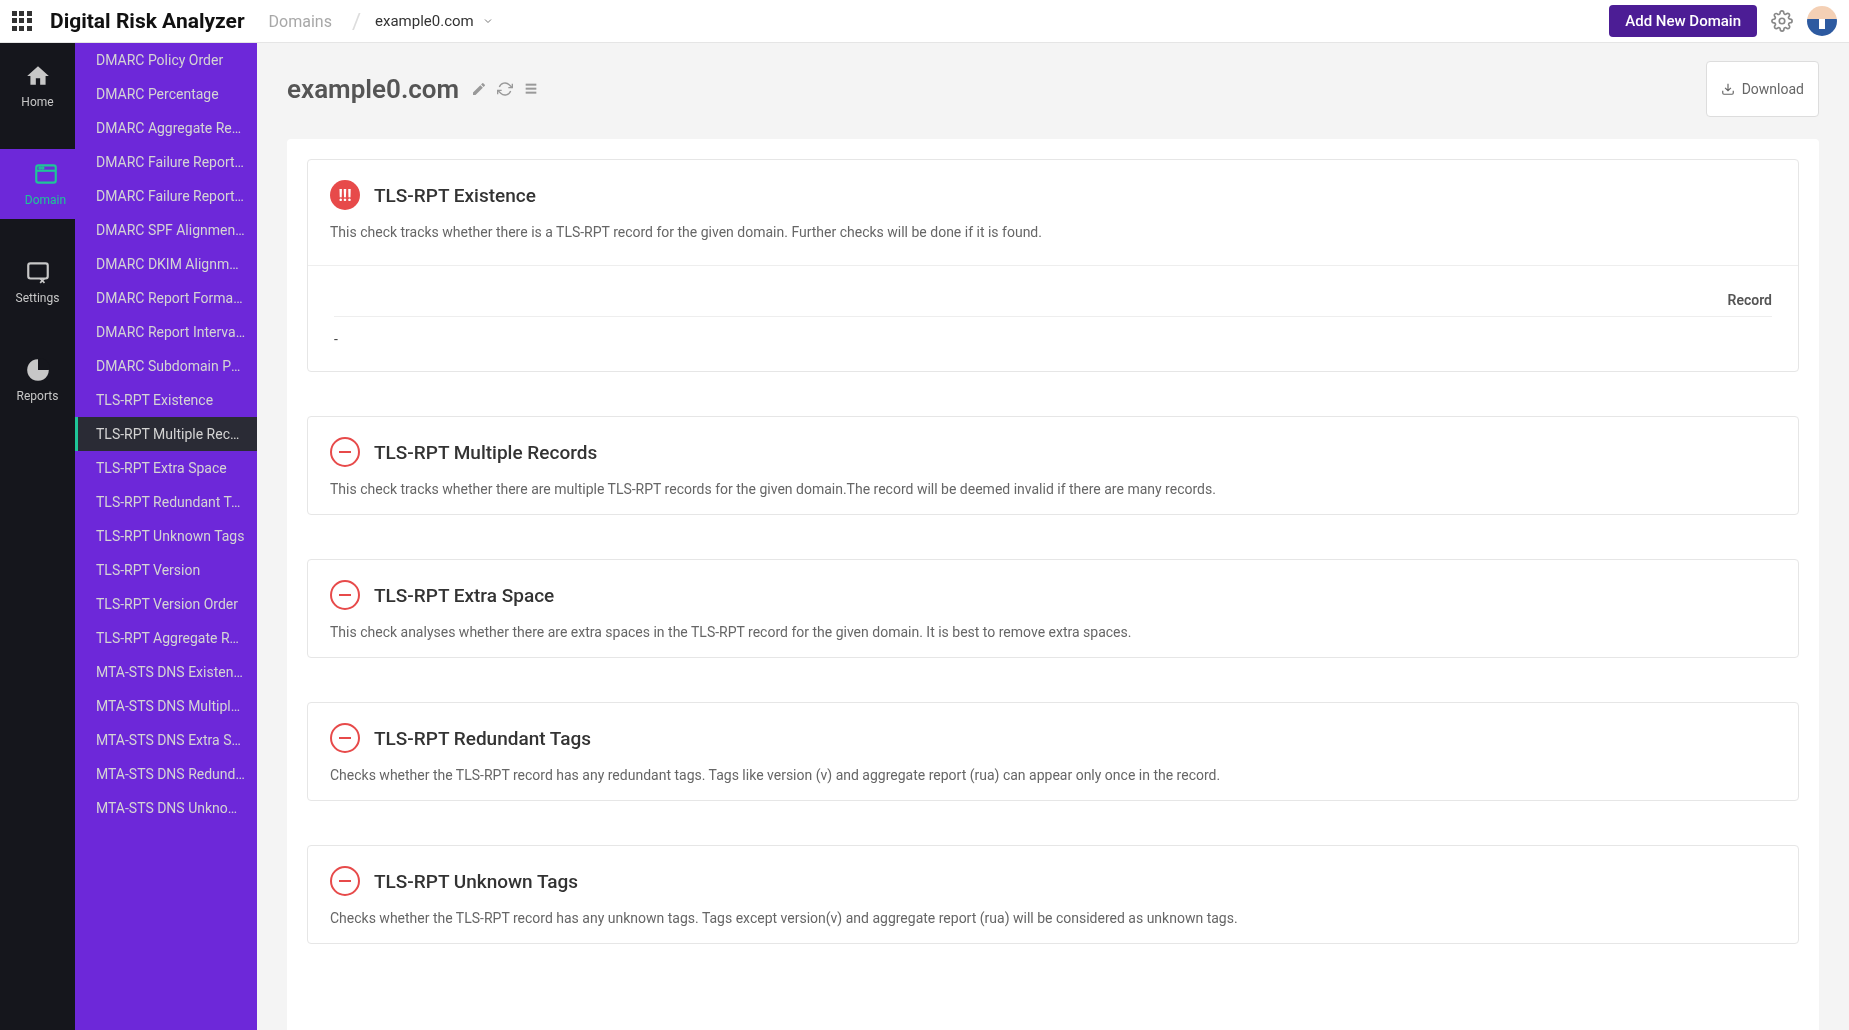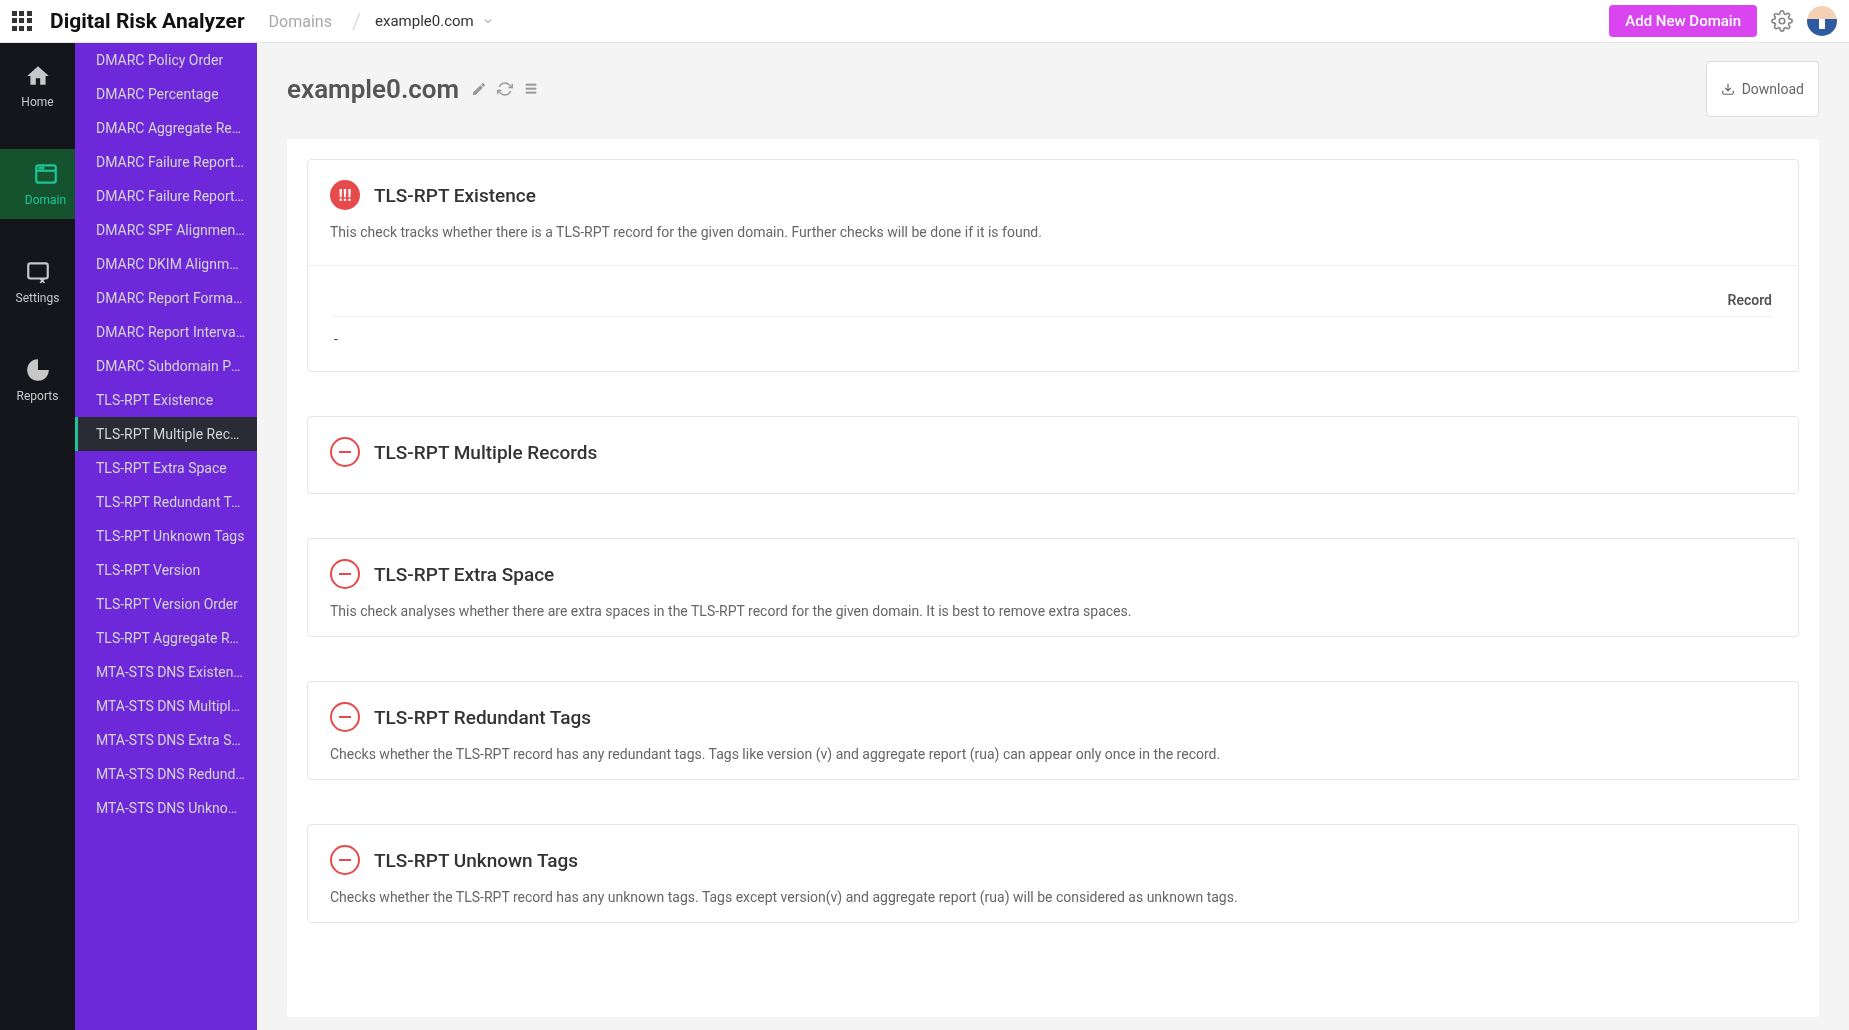--- a/index.html
+++ b/index.html
@@ -57,21 +57,21 @@
   align-items: center;
   color: #333;
   font-size: 15px;
   cursor: pointer;
 }
 .domain-selector svg {
   margin-left: 8px;
 }
 .spacer { flex: 1; }
 .add-domain-btn {
-  background: #d946ef;
+  background: #4c1d95;
   color: #fff;
   border: none;
   border-radius: 4px;
   padding: 7px 16px;
   font-size: 15px;
   font-weight: 500;
   cursor: pointer;
   margin-right: 14px;
 }
 .gear-btn {
@@ -127,21 +127,21 @@
 .nav-item {
   display: flex;
   flex-direction: column;
   align-items: center;
   padding: 12px 0;
   color: #c7c7c7;
   cursor: pointer;
   font-size: 12px;
 }
 .nav-item.active {
-  background: #14532d;
+  background: #6d28d9;
   color: #1fc598;
   padding-left: 16px;
 }
 .nav-item.active .nav-icon { color: #1fc598; }
 .nav-icon {
   width: 26px;
   height: 26px;
   margin-bottom: 6px;
   color: #c7c7c7;
 }
@@ -417,20 +417,21 @@
             <div class="record-label">Record</div>
             <div class="record-value">-</div>
           </div>
         </div>
         <div class="check-card">
           <div class="check-header">
             <div class="check-title-row">
               <div class="check-icon minus"></div>
               <div class="check-title">TLS-RPT Multiple Records</div>
             </div>
+            <div class="check-desc">This check tracks whether there are multiple TLS-RPT records for the given domain.The record will be deemed invalid if there are many records.</div>
           </div>
         </div>
         <div class="check-card">
           <div class="check-header">
             <div class="check-title-row">
               <div class="check-icon minus"></div>
               <div class="check-title">TLS-RPT Extra Space</div>
             </div>
             <div class="check-desc">This check analyses whether there are extra spaces in the TLS-RPT record for the given domain. It is best to remove extra spaces.</div>
           </div>

